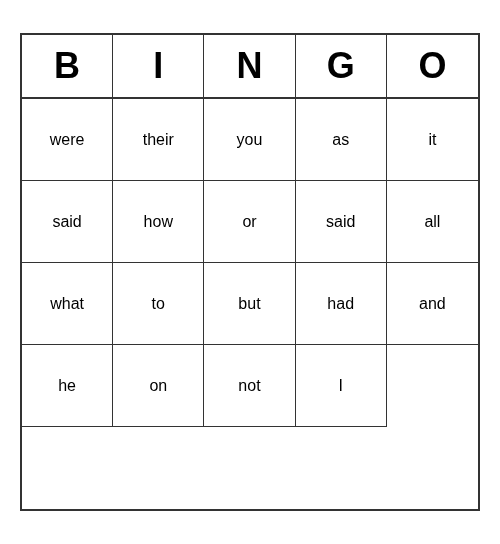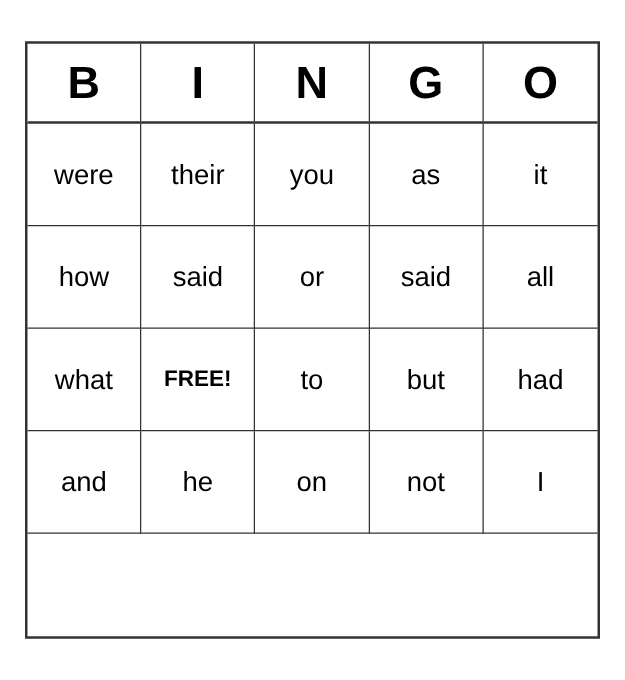--- a/index.html
+++ b/index.html
@@ -44,21 +44,21 @@
     .bingo-grid {
       display: grid;
       grid-template-columns: repeat(5, 1fr);
       grid-template-rows: repeat(5, 1fr);
     }
 
     .bingo-cell {
       border-right: 1px solid #333;
       border-bottom: 1px solid #333;
       text-align: center;
-      font-size: 22px;
+      font-size: 16px;
       padding: 14px 4px;
       min-height: 82px;
       display: flex;
       align-items: center;
       justify-content: center;
     }
 
     .bingo-cell:nth-child(5n) {
       border-right: none;
     }
@@ -85,28 +85,27 @@
     <div class="header-cell">O</div>
   </div>
   <div class="bingo-grid">
 
     <div class="bingo-cell">were</div>
     <div class="bingo-cell">their</div>
     <div class="bingo-cell">you</div>
     <div class="bingo-cell">as</div>
 
     <div class="bingo-cell">it</div>
+    <div class="bingo-cell">said</div>
     <div class="bingo-cell">how</div>
-    <div class="bingo-cell">said</div>
     <div class="bingo-cell">or</div>
     <div class="bingo-cell">said</div>
 
     <div class="bingo-cell">all</div>
     <div class="bingo-cell">what</div>
-    <div class="bingo-cell free-cell">FREE!</div>
     <div class="bingo-cell">to</div>
 
     <div class="bingo-cell">but</div>
     <div class="bingo-cell">had</div>
     <div class="bingo-cell">and</div>
 
     <div class="bingo-cell">he</div>
     <div class="bingo-cell">on</div>
     <div class="bingo-cell">not</div>
     <div class="bingo-cell">I</div>

